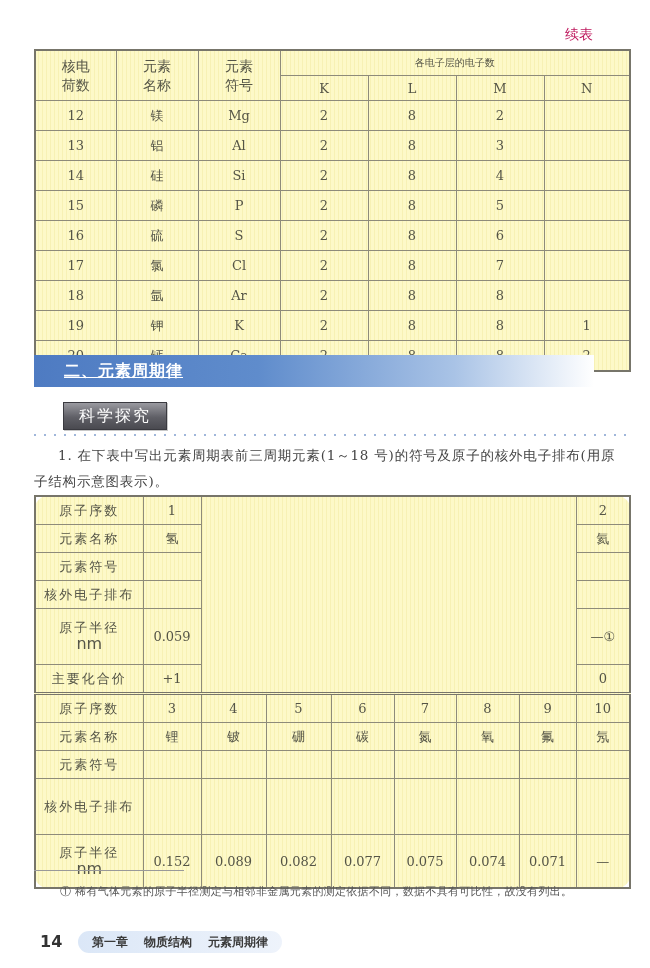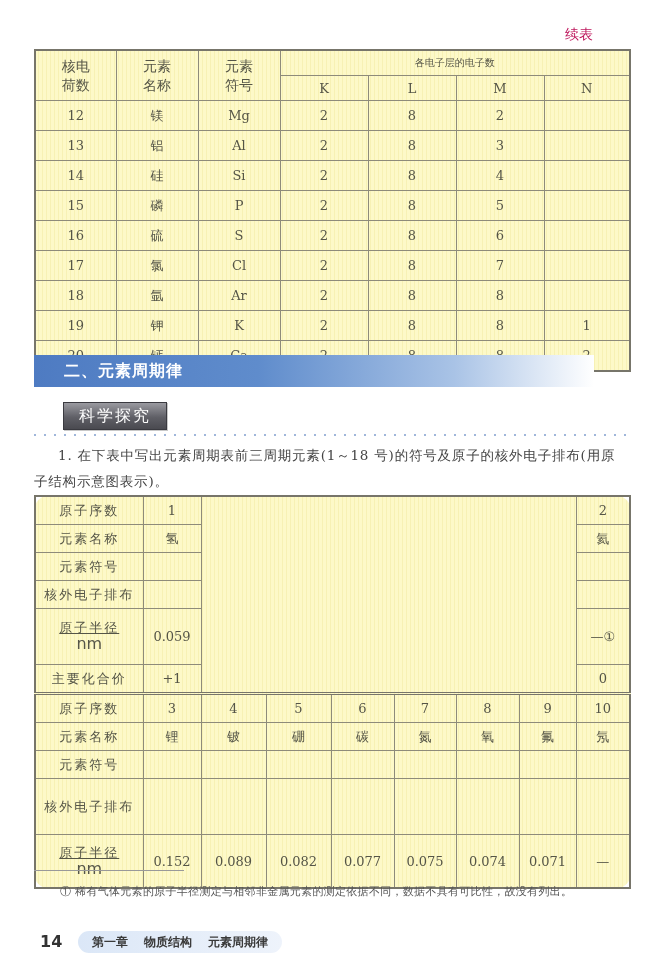--- a/index.html
+++ b/index.html
@@ -26,29 +26,29 @@
   .t1 .hdr td { height:24px; }
   .t1 .two { line-height:19px; font-size:14px; }
   .t2 { left:34px; top:495px; width:595px;border-radius:16px; }
   .t2 td { height:27px; }
   .t2 .lbl { letter-spacing:2px; font-size:13px; }
   .t2 .tall td { height:55px; }
   .t2 .radtall td { height:52px; }
   .t2 .divider td { border-top:3px double #77756a; }
   .t2 td.blank { background:transparent; }
   .frac { display:inline-block; line-height:16px; }
-  .frac .num { text-decoration:underline; letter-spacing:2px; }
+  .frac .num { letter-spacing:2px; }
   .frac .den { font-size:16px; font-family:"DejaVu Sans","Liberation Sans",sans-serif; }
   .banner {
     left:34px; top:355px; width:560px; height:32px;
     background:linear-gradient(90deg,#4e7bc2 0%,#5f8ccc 40%,#a9c3e6 75%,#ffffff 100%);
   }
   .banner span {
     position:absolute; left:30px; top:6px; color:#ffffff; font-size:16px; font-weight:bold;
-    font-family:"DejaVu Sans","Liberation Sans",sans-serif; letter-spacing:1px;
+    font-family:"DejaVu Sans","Liberation Sans",sans-serif; letter-spacing:1px;text-decoration:underline;
   }
   .badge {
     left:63px; top:402px; width:102px; height:26px;
     background:linear-gradient(180deg,#9a9aa0 0%,#5f5f66 55%,#4a4a50 100%);
     border:1px solid #3a3a40; box-shadow:1px 1px 0 #c8c8c8;
   }
   .badge span {
     position:absolute; left:0; right:0; top:3px; text-align:center; color:#fff; font-weight:normal;
     font-size:16px; letter-spacing:2px; font-family:"DejaVu Sans","Liberation Sans",sans-serif;
   }

